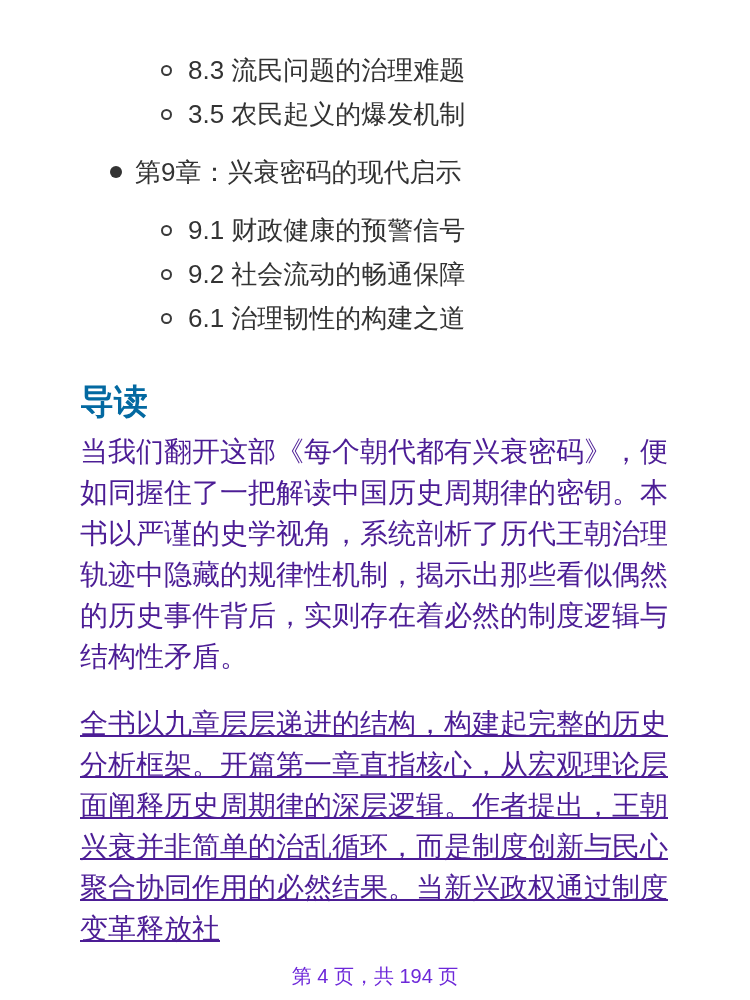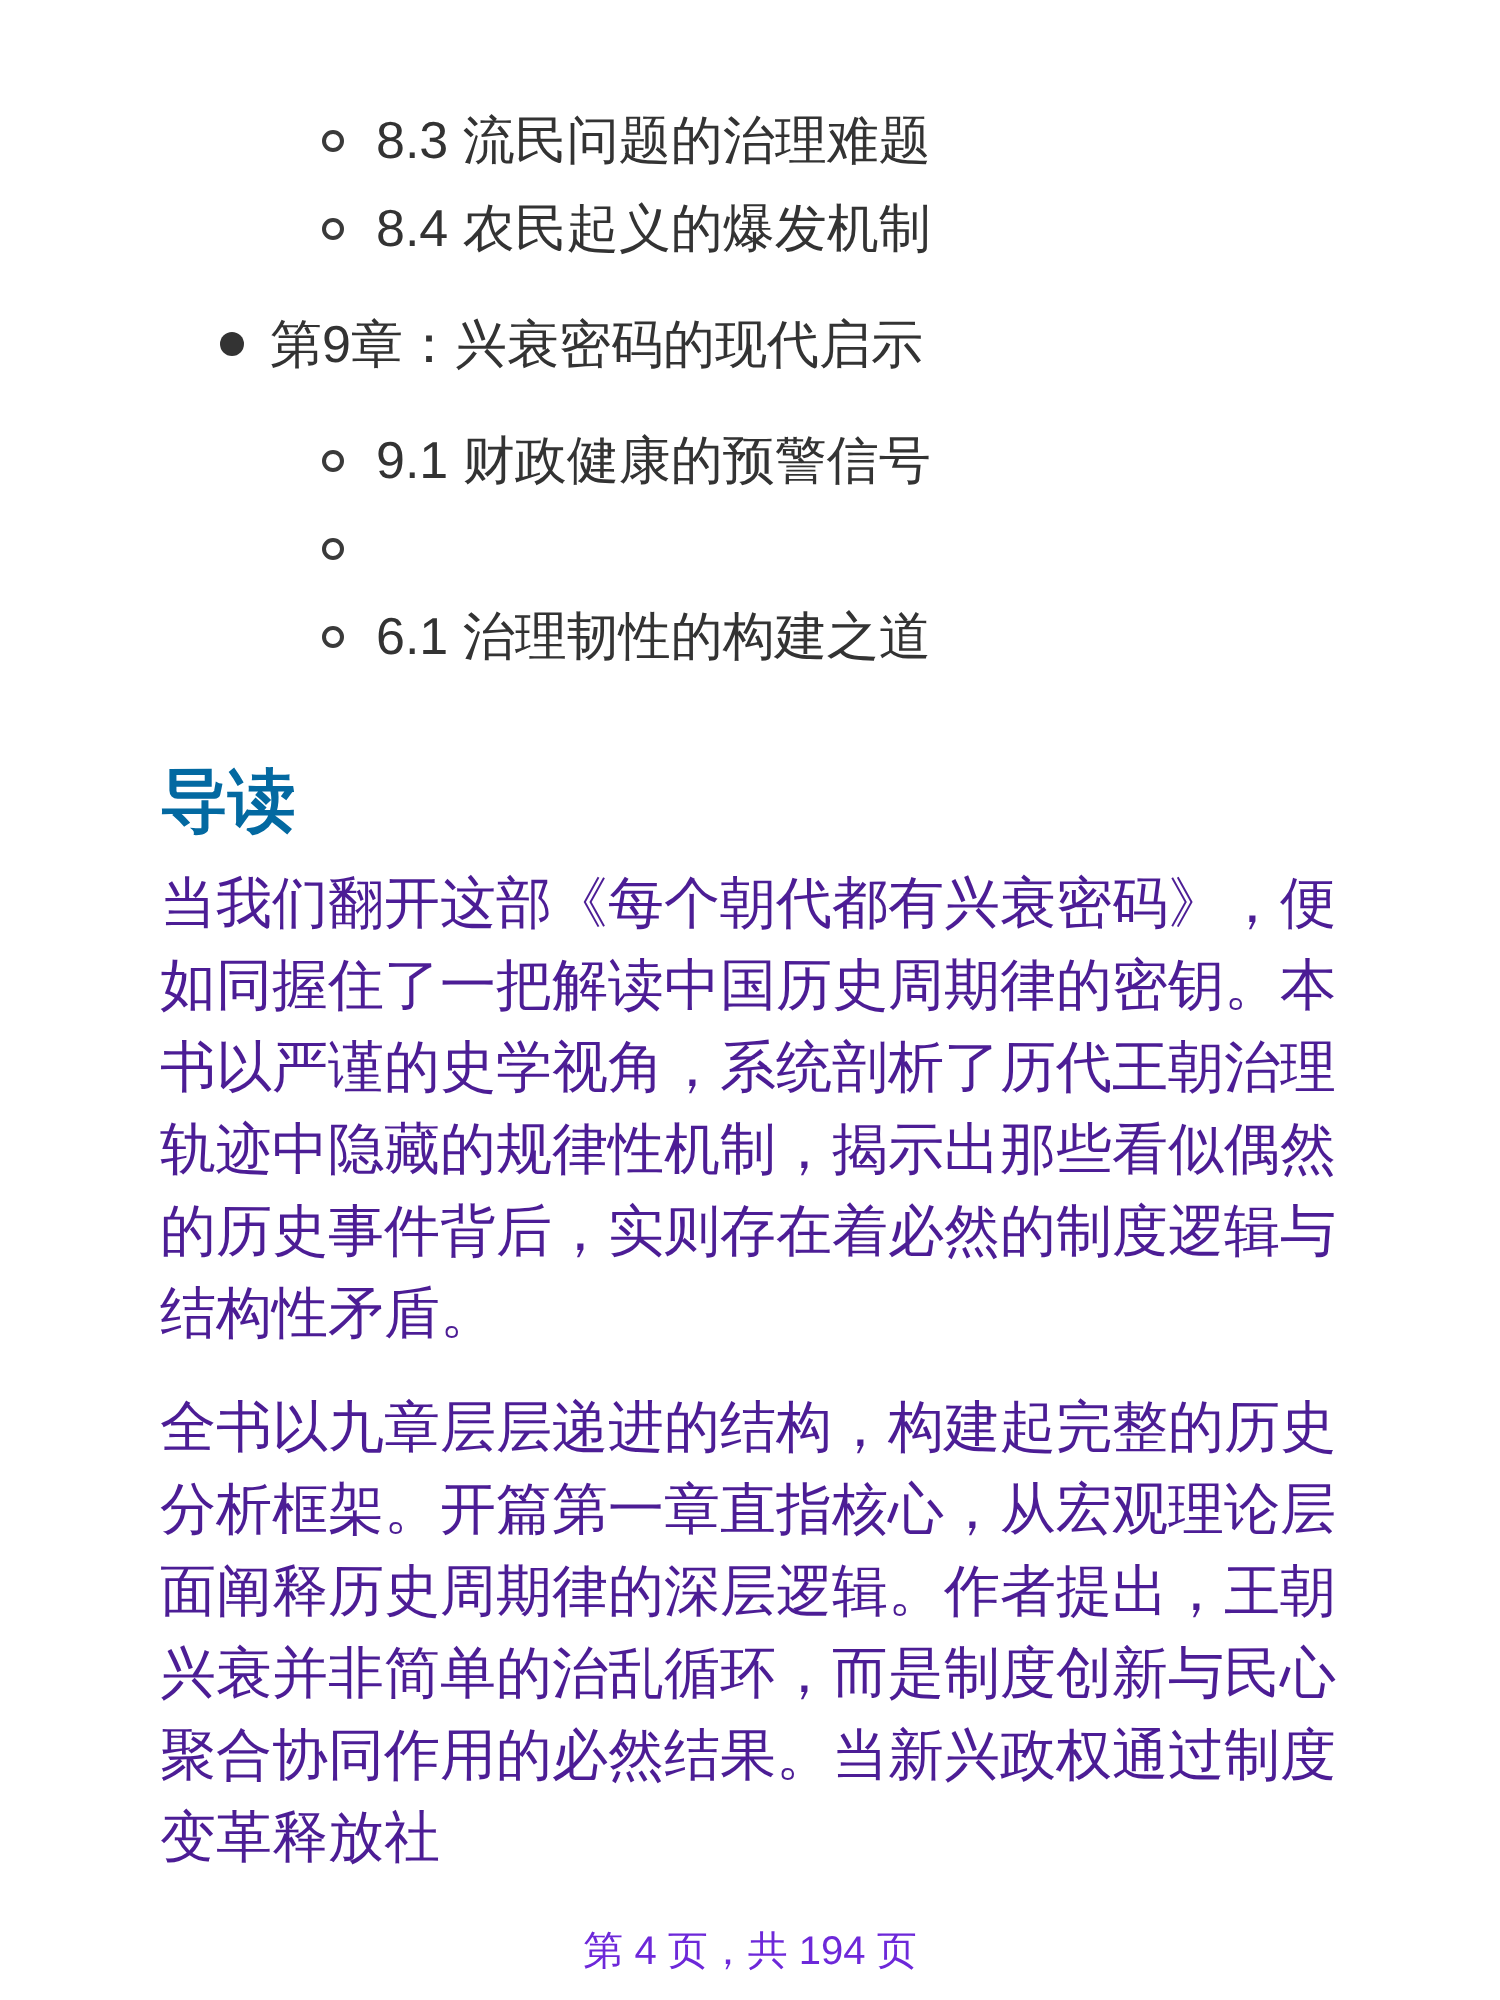--- a/index.html
+++ b/index.html
@@ -61,21 +61,21 @@
   }
   .para {
     margin-top: 6px;
     font-size: 28px;
     line-height: 41px;
     color: #4c1d95;
     width: 590px;
     word-break: normal;
     flex: none;
   }
-  .para + .para { margin-top: 16px; }
+  .para + .para { margin-top: 26px; text-decoration: underline; }
   
   .footer {
     margin-top: auto;
     margin-bottom: 14px;
     text-align: center;
     font-size: 20px;
     line-height: 20px;
     color: #6d28d9;
     flex: none;
   }
@@ -84,32 +84,33 @@
 <body>
 
 <div class="page">
 
   <div class="toc-row level-2">
     <span class="marker-circle"></span>
     <span class="toc-label">8.3 流民问题的治理难题</span>
   </div>
   <div class="toc-row level-2">
     <span class="marker-circle"></span>
-    <span class="toc-label">8.4 农民起义的爆发机制</span>
+    <span class="toc-label">3.5 农民起义的爆发机制</span>
   </div>
   <div class="toc-row level-1">
     <span class="marker-disc"></span>
     <span class="toc-label">第9章：兴衰密码的现代启示</span>
   </div>
   <div class="toc-row level-2">
     <span class="marker-circle"></span>
     <span class="toc-label">9.1 财政健康的预警信号</span>
   </div>
   <div class="toc-row level-2">
     <span class="marker-circle"></span>
+    <span class="toc-label">9.2 社会流动的畅通保障</span>
   </div>
   <div class="toc-row level-2">
     <span class="marker-circle"></span>
     <span class="toc-label">6.1 治理韧性的构建之道</span>
   </div>
 
   <h2 class="guide-heading">导读</h2>
 
   <p class="para">当我们翻开这部《每个朝代都有兴衰密码》，便如同握住了一把解读中国历史周期律的密钥。本书以严谨的史学视角，系统剖析了历代王朝治理轨迹中隐藏的规律性机制，揭示出那些看似偶然的历史事件背后，实则存在着必然的制度逻辑与结构性矛盾。</p>
   <p class="para">全书以九章层层递进的结构，构建起完整的历史分析框架。开篇第一章直指核心，从宏观理论层面阐释历史周期律的深层逻辑。作者提出，王朝兴衰并非简单的治乱循环，而是制度创新与民心聚合协同作用的必然结果。当新兴政权通过制度变革释放社</p>

